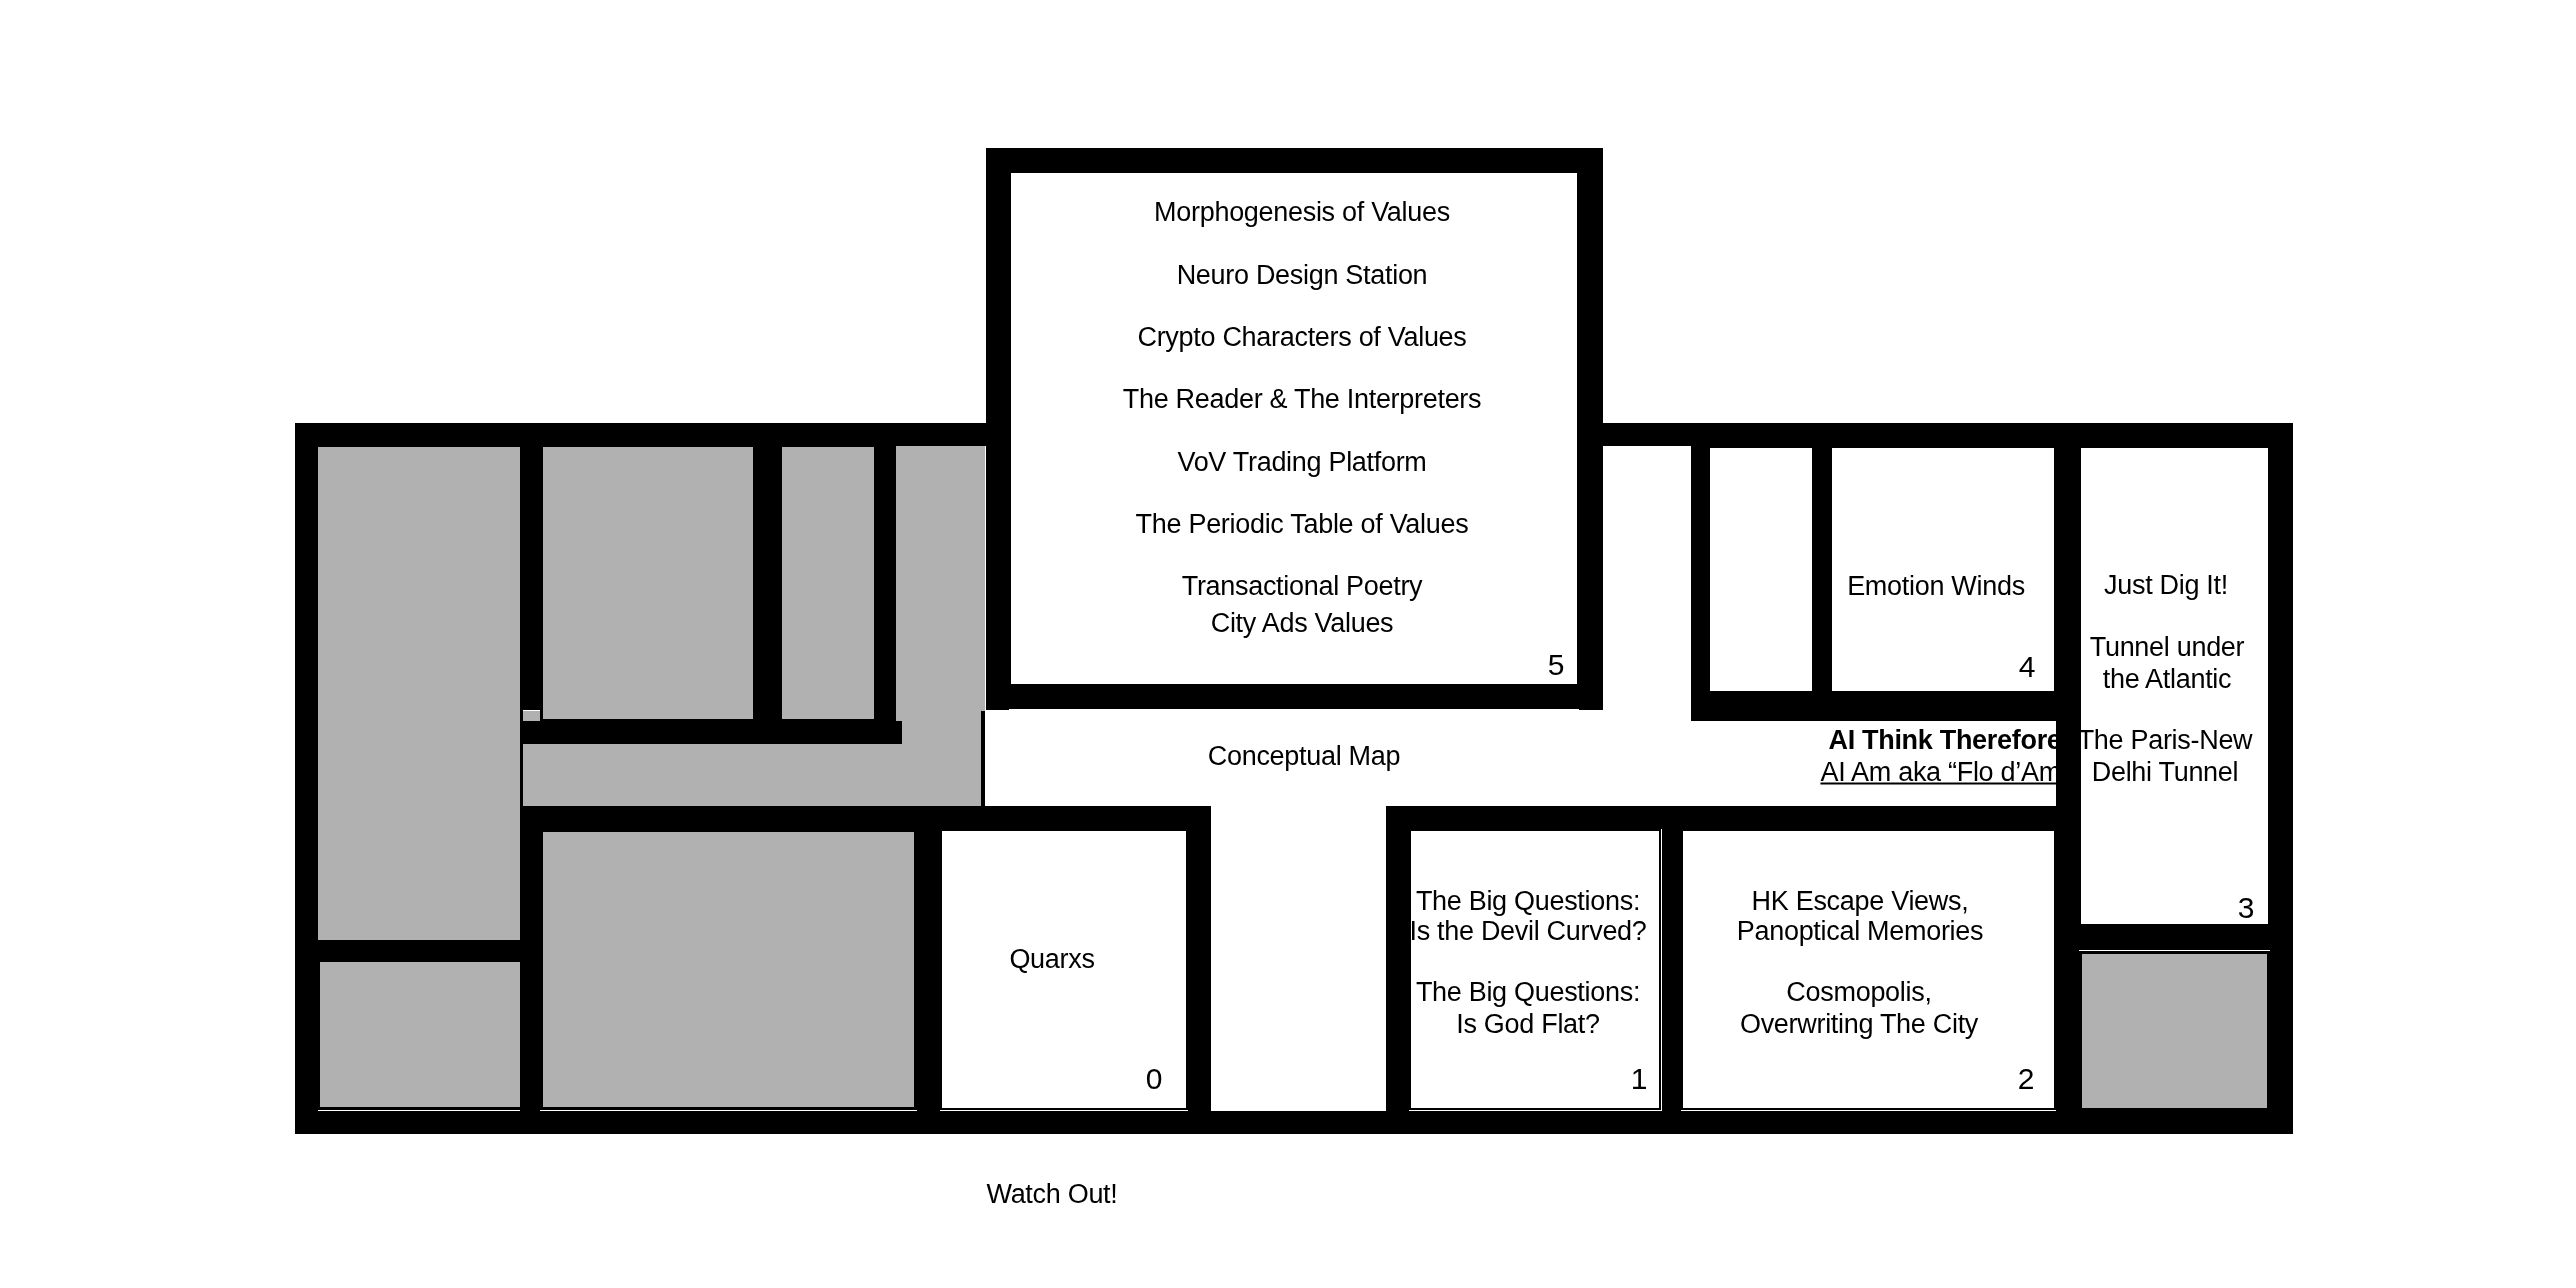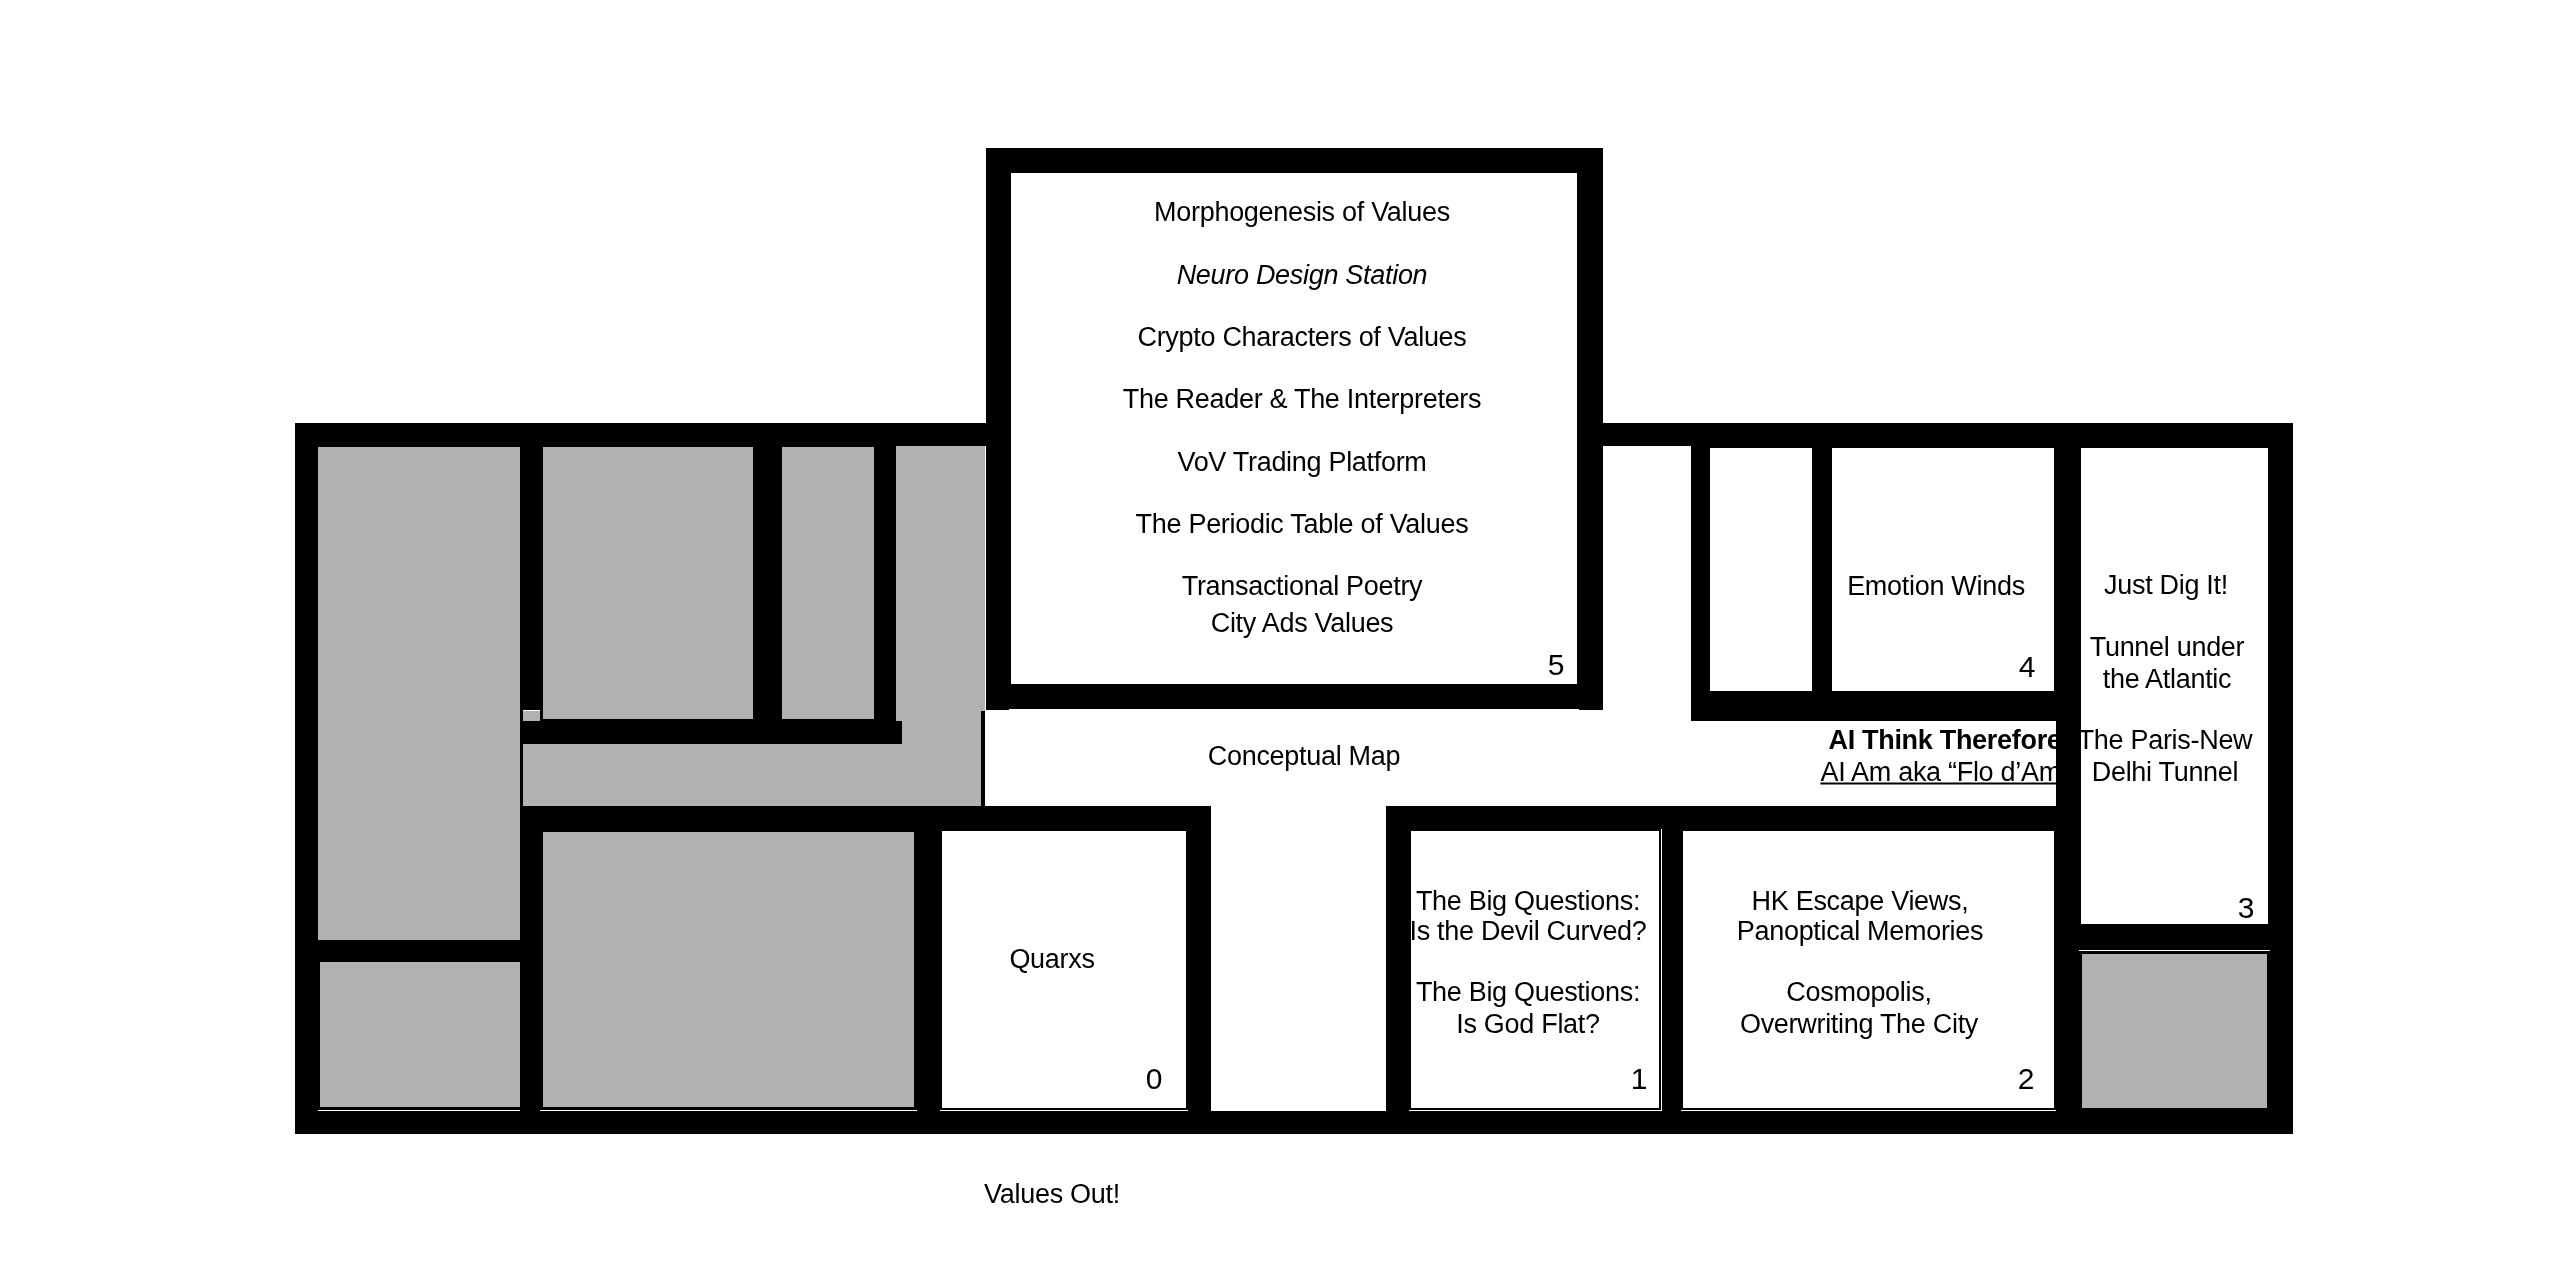--- a/index.html
+++ b/index.html
@@ -106,21 +106,21 @@
 
   <div class="interior" style="left:1009px;top:171px;width:570px;height:515px;"></div>
   <div class="interior" style="left:1708px;top:446px;width:106px;height:247px;"></div>
   <div class="interior" style="left:1830px;top:446px;width:226px;height:247px;"></div>
   <div class="interior" style="left:2079px;top:446px;width:191px;height:480px;"></div>
   <div class="interior" style="left:940px;top:829px;width:248px;height:281px;"></div>
   <div class="interior" style="left:1409px;top:829px;width:252px;height:281px;"></div>
   <div class="interior" style="left:1681px;top:829px;width:375px;height:281px;"></div>
 
   <div class="t" style="left:1302px;top:212px;">Morphogenesis of Values</div>
-  <div class="t" style="left:1302px;top:275px;font-style:italic;">Neuro Design Station</div>
+  <div class="t" style="left:1302px;top:275px;">Neuro Design Station</div>
   <div class="t" style="left:1302px;top:337px;">Crypto Characters of Values</div>
   <div class="t" style="left:1302px;top:399px;">The Reader &amp; The Interpreters</div>
   <div class="t" style="left:1302px;top:462px;">VoV Trading Platform</div>
   <div class="t" style="left:1302px;top:524px;">The Periodic Table of Values</div>
   <div class="t" style="left:1302px;top:586px;">Transactional Poetry</div>
   <div class="t" style="left:1302px;top:623px;">City Ads Values</div>
   <div class="t num" style="left:1556px;top:665px;">5</div>
 
   <div class="t" style="left:1304px;top:756px;text-align:center;">Conceptual Map</div>
   <div class="t" style="left:1945px;top:740px;font-weight:bold;">AI Think Therefore</div>
@@ -144,16 +144,16 @@
   <div class="t" style="left:1528px;top:992px;">The Big Questions:</div>
   <div class="t" style="left:1528px;top:1024px;">Is God Flat?</div>
   <div class="t num" style="left:1639px;top:1079px;">1</div>
 
   <div class="t" style="left:1860px;top:901px;">HK Escape Views,</div>
   <div class="t" style="left:1860px;top:931px;">Panoptical Memories</div>
   <div class="t" style="left:1859px;top:992px;">Cosmopolis,</div>
   <div class="t" style="left:1859px;top:1024px;">Overwriting The City</div>
   <div class="t num" style="left:2026px;top:1079px;">2</div>
 
-  <div class="t" style="left:1052px;top:1194px;">Values Out!</div>
+  <div class="t" style="left:1052px;top:1194px;">Watch Out!</div>
 
 </div>
 
 
 </body></html>

